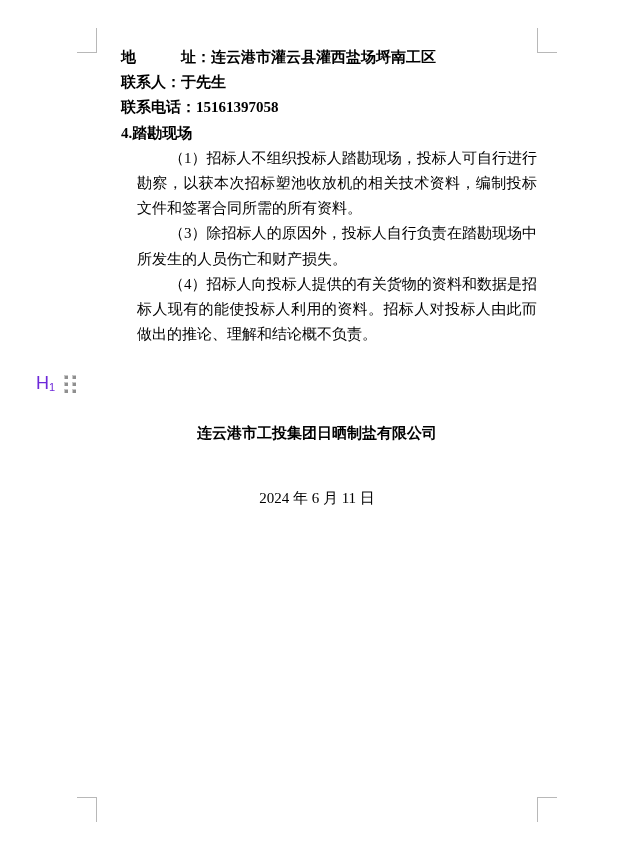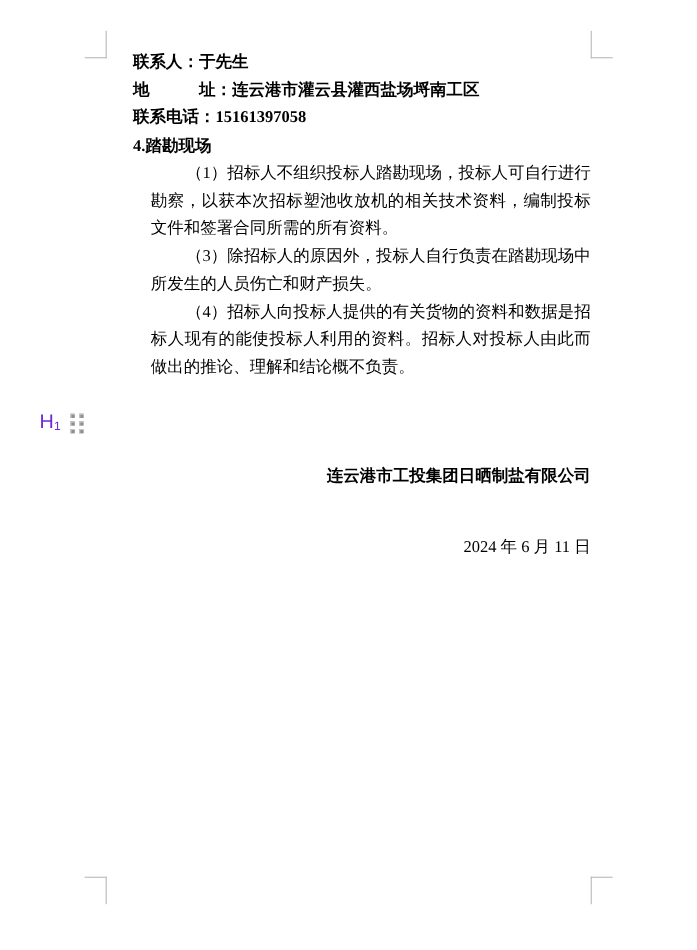--- a/index.html
+++ b/index.html
@@ -38,21 +38,21 @@
   }
 
   
   .signature-block {
     position: absolute;
     left: 97px;
     top: 421px;
     width: 440px;
     font-size: 15px;
     line-height: 25px;
-    text-align: right;
+    text-align: center;
   }
   .company-name { font-weight: bold; }
   .sign-date { margin-top: 40px; }
 
   
   .corner { position: absolute; width: 20px; height: 25px; }
   .corner-tl { left: 77px;  top: 28px;  border-right: 1px solid #b8b8b8; border-bottom: 1px solid #b8b8b8; }
   .corner-tr { left: 537px; top: 28px;  border-left: 1px solid #b8b8b8;  border-bottom: 1px solid #b8b8b8; }
   .corner-bl { left: 77px;  top: 797px; border-right: 1px solid #b8b8b8; border-top: 1px solid #b8b8b8; }
   .corner-br { left: 537px; top: 797px; border-left: 1px solid #b8b8b8;  border-top: 1px solid #b8b8b8; }
@@ -95,22 +95,22 @@
 </style>
 </head>
 <body>
 
 <div class="corner corner-tl"></div>
 <div class="corner corner-tr"></div>
 <div class="corner corner-bl"></div>
 <div class="corner corner-br"></div>
 
 <div class="text-area">
+  <div class="contact-line">地　　　址：连云港市灌云县灌西盐场埒南工区</div>
   <div class="contact-line">联系人：于先生</div>
-  <div class="contact-line">地　　　址：连云港市灌云县灌西盐场埒南工区</div>
   <div class="contact-line">联系电话：15161397058</div>
   <div class="section-heading">4.踏勘现场</div>
   <div class="body-paragraph">（1）招标人不组织投标人踏勘现场，投标人可自行进行勘察，以获本次招标塑池收放机的相关技术资料，编制投标文件和签署合同所需的所有资料。</div>
   <div class="body-paragraph">（3）除招标人的原因外，投标人自行负责在踏勘现场中所发生的人员伤亡和财产损失。</div>
   <div class="body-paragraph">（4）招标人向投标人提供的有关货物的资料和数据是招标人现有的能使投标人利用的资料。招标人对投标人由此而做出的推论、理解和结论概不负责。</div>
 </div>
 
 <div class="editor-overlay">
   <span class="heading-marker"><span>H</span><sub>1</sub></span>
   <span class="drag-handle">

